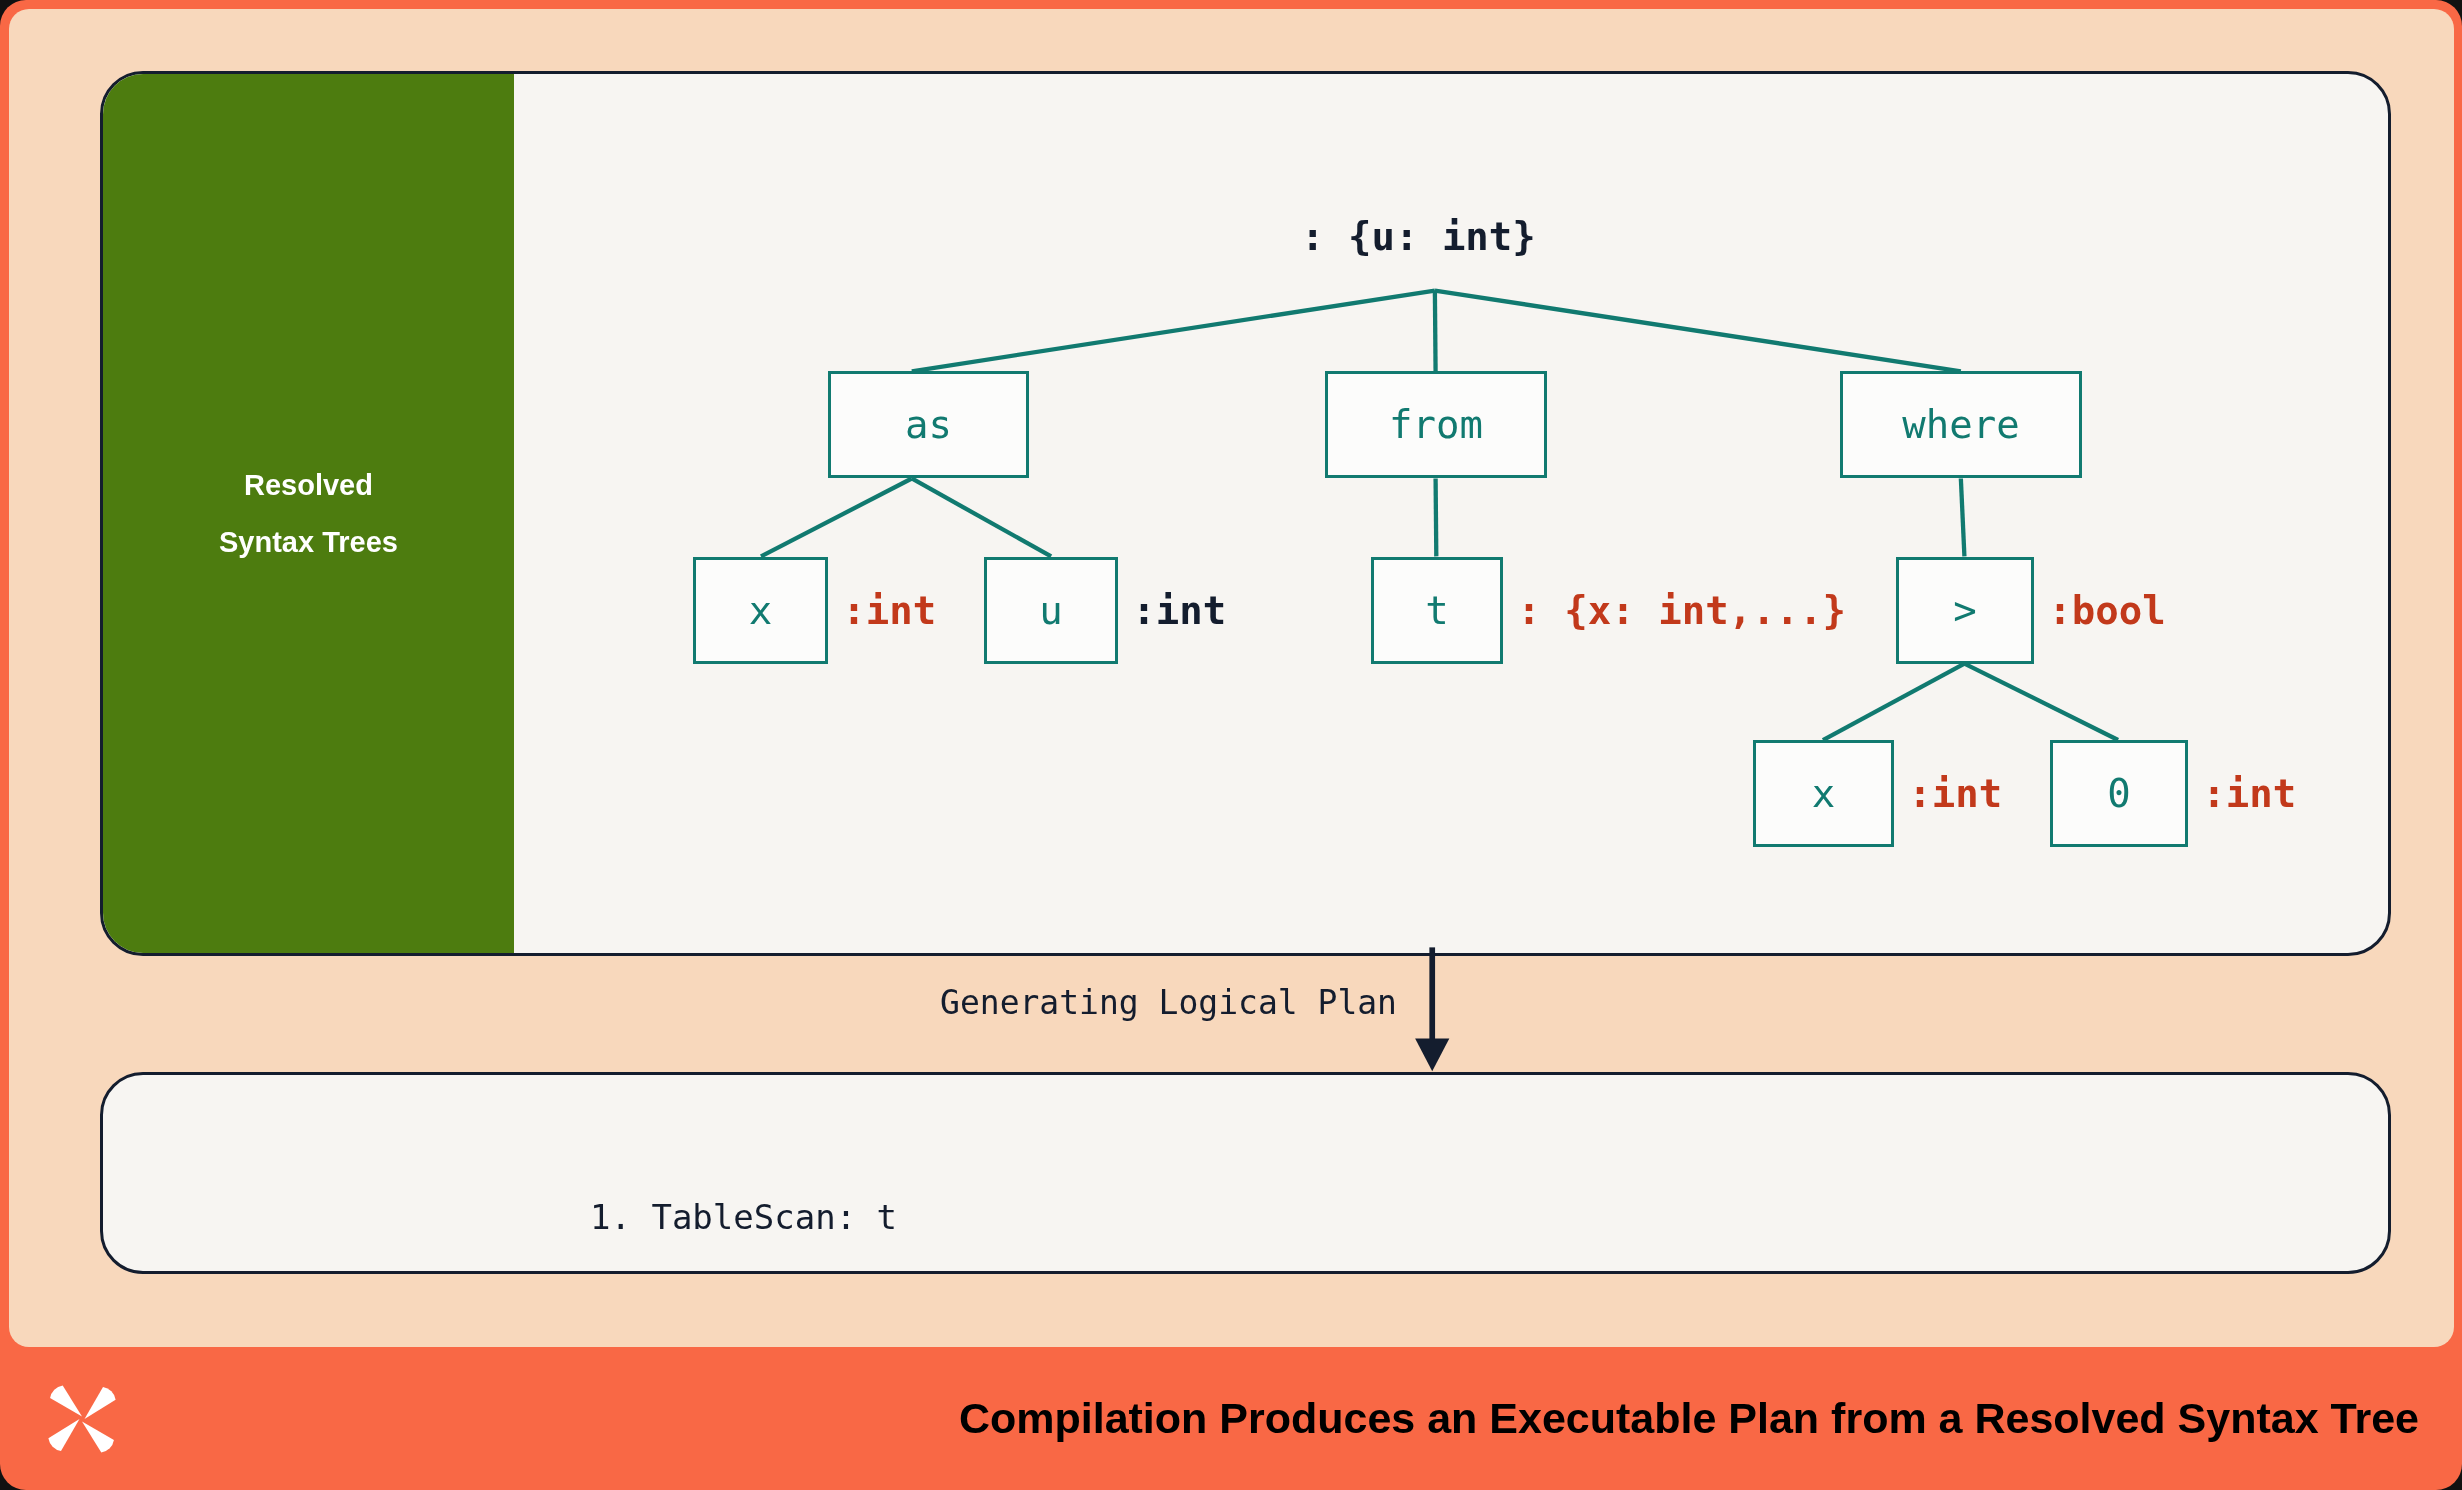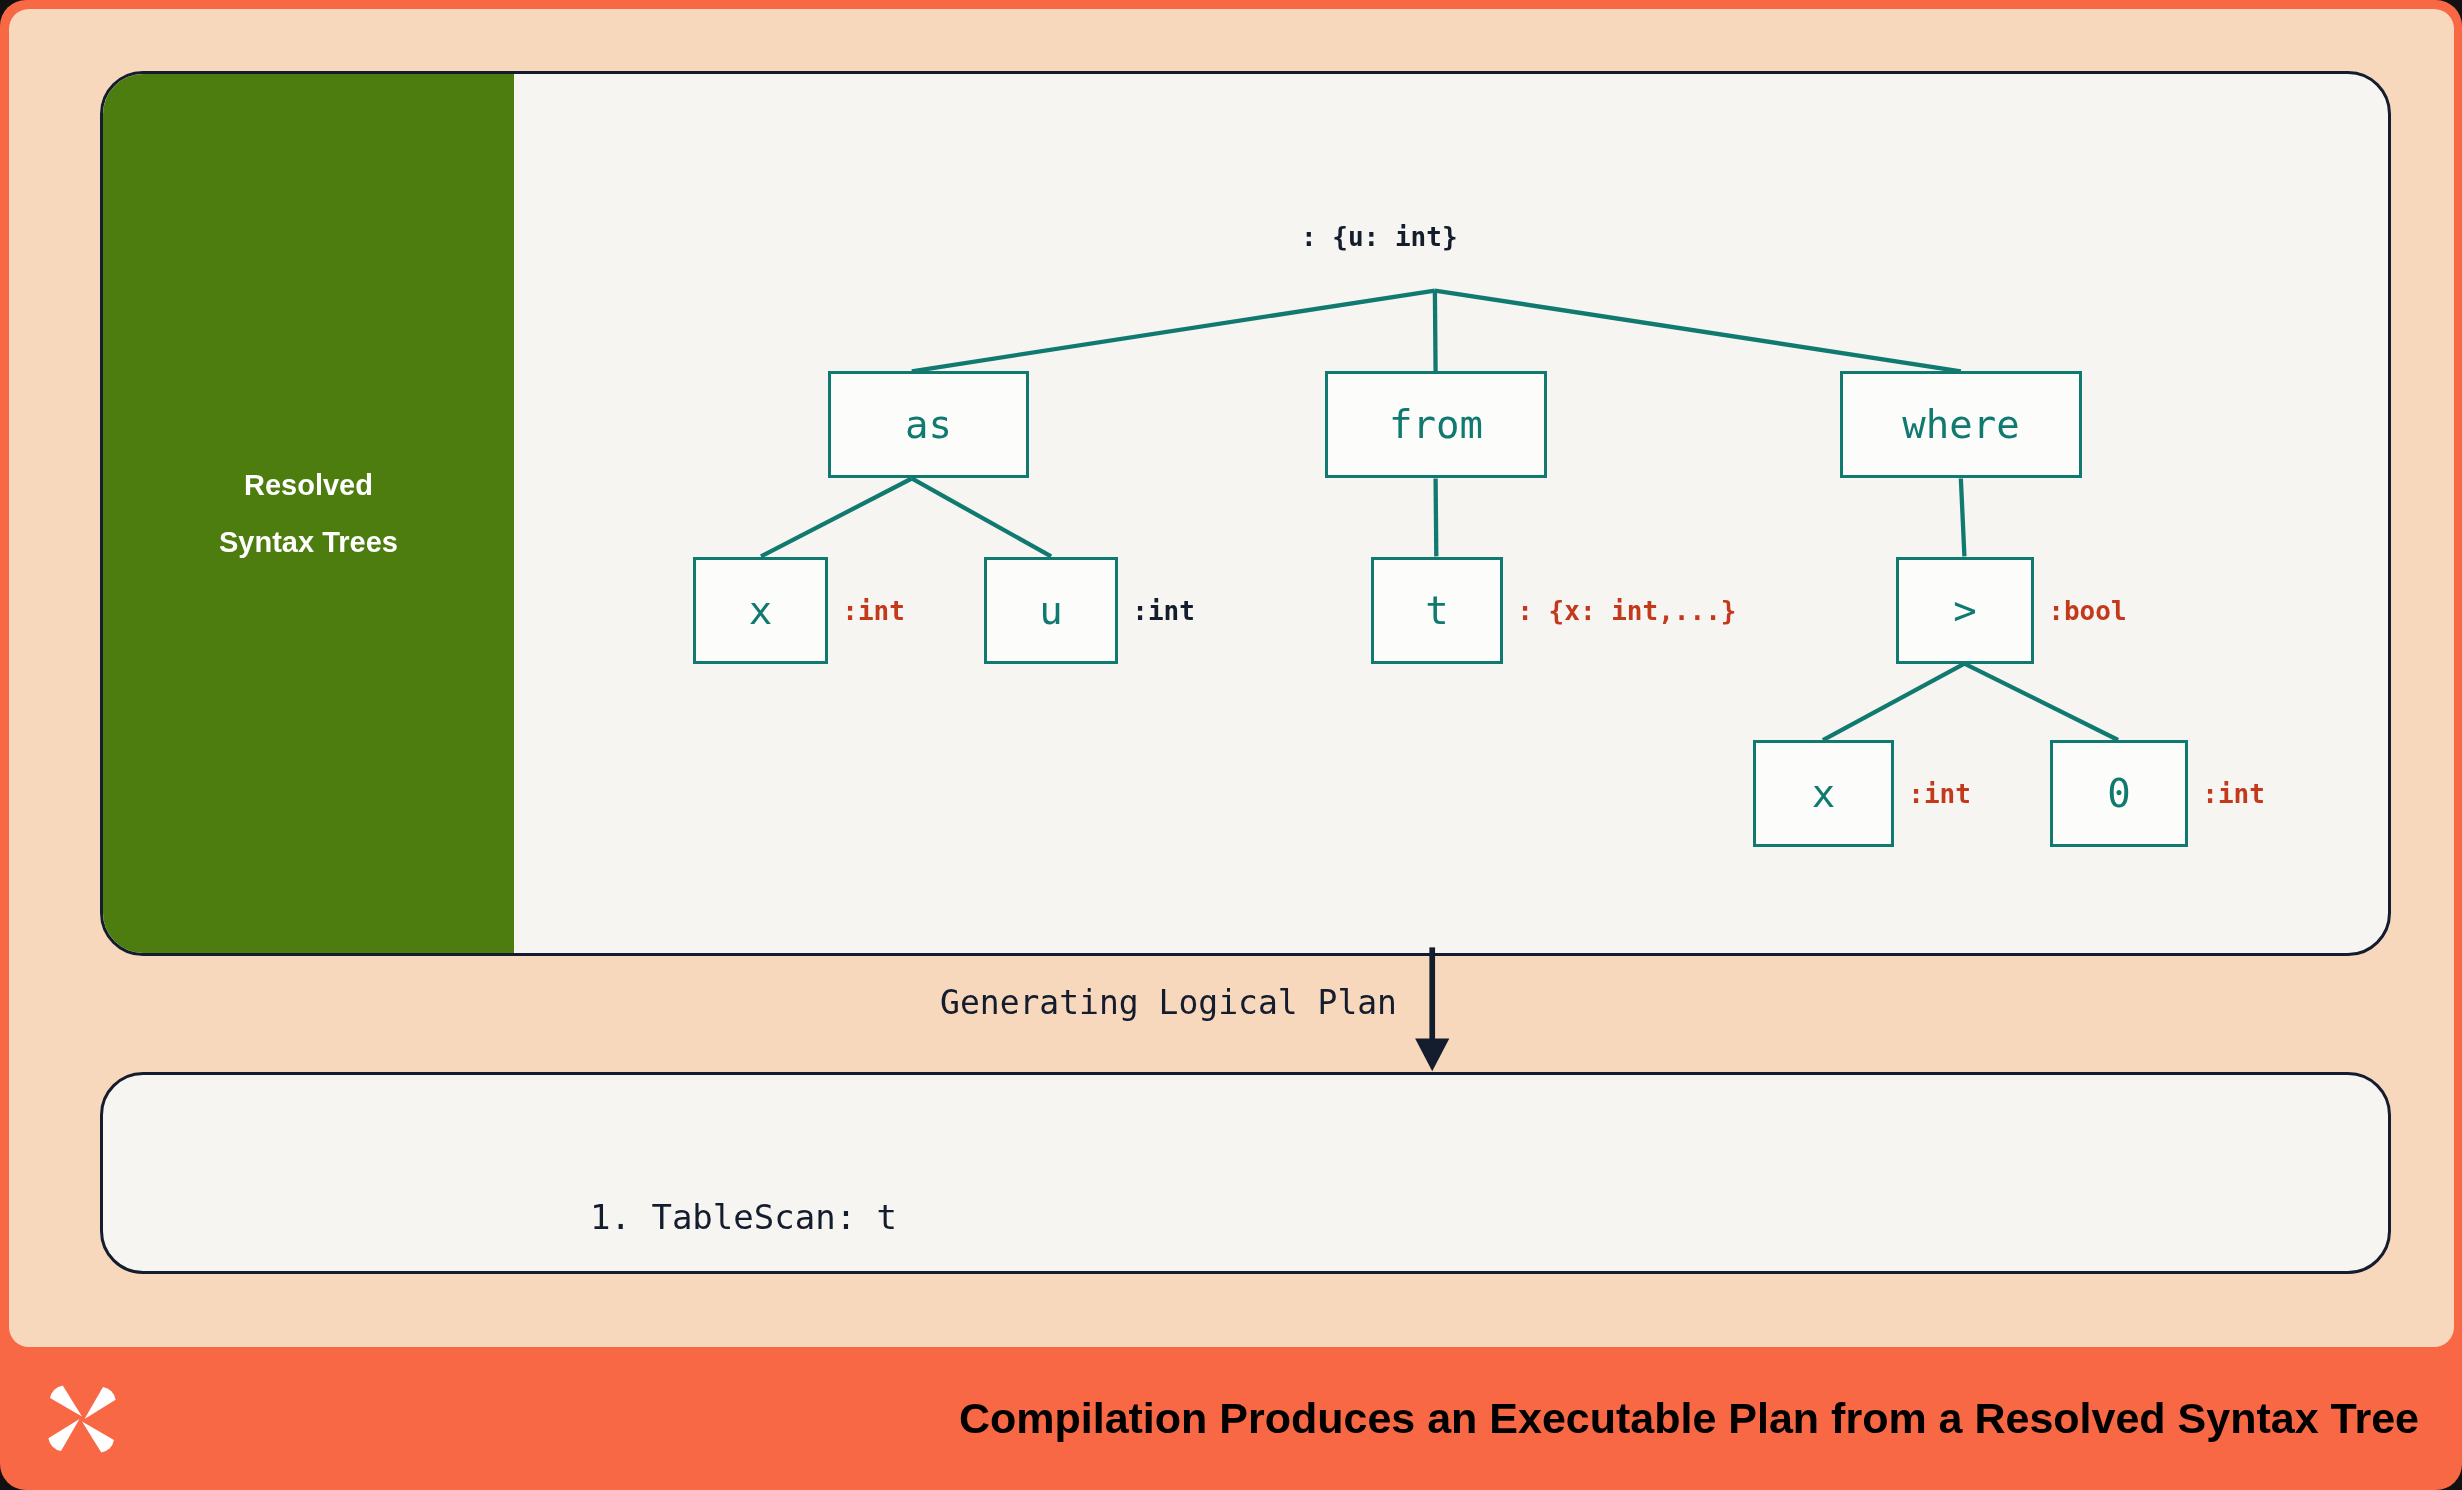--- a/index.html
+++ b/index.html
@@ -55,21 +55,21 @@
   .node-box {
     height:100%;
     border:3.6px solid #117a70;
     background:#fcfcfb;
     color:#117a70;
     display:flex; align-items:center; justify-content:center;
     font-size:39px;
     box-sizing:border-box;
     flex:0 0 auto;
   }
-  .ann { font-size:26px; font-weight:bold; white-space:pre; }
+  .ann { font-size:39px; font-weight:bold; white-space:pre; }
   .ann-dark { color:#141d2e; }
   .ann-red  { color:#c2391b; }
 
   #n-select { left:1198px; top:109px; }  #n-select .node-box { width:270px; }
   #n-as     { left:725px; top:297px; }  #n-as     .node-box { width:201px; }
   #n-from   { left:1222px; top:297px; }  #n-from   .node-box { width:222px; }
   #n-where  { left:1737px; top:297px; }  #n-where  .node-box { width:242px; }
   #n-x1     { left:590px;  top:483px; }  #n-x1     .node-box { width:135px; }
   #n-u      { left:881px; top:483px; }  #n-u      .node-box { width:134px; }
   #n-t      { left:1268px; top:483px; }  #n-t      .node-box { width:132px; }

